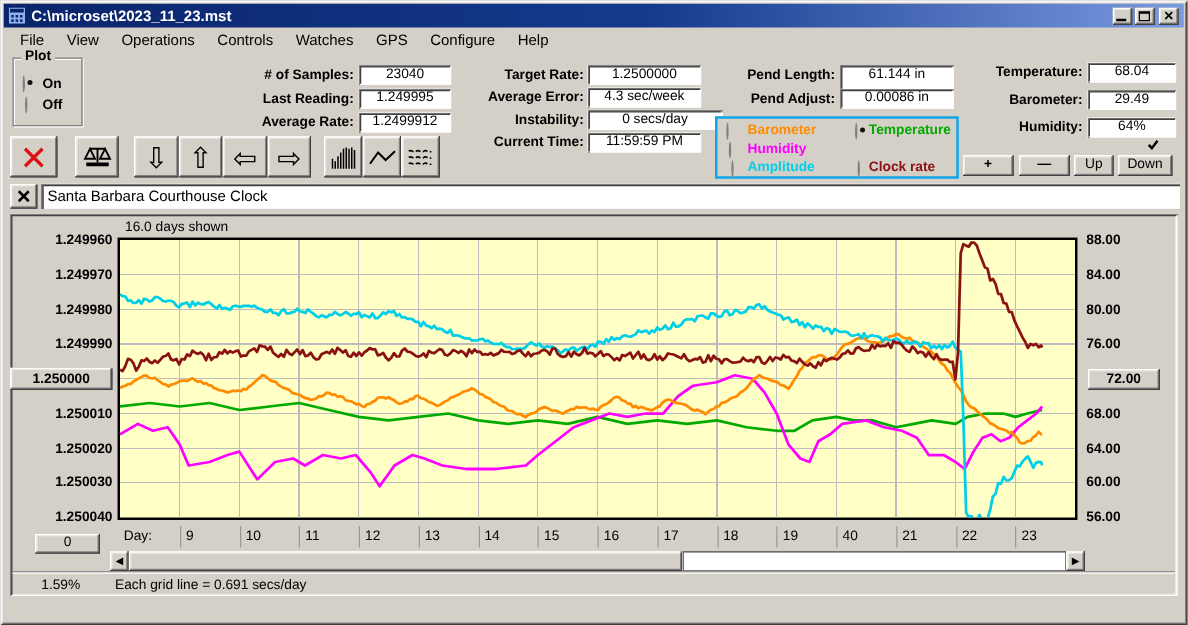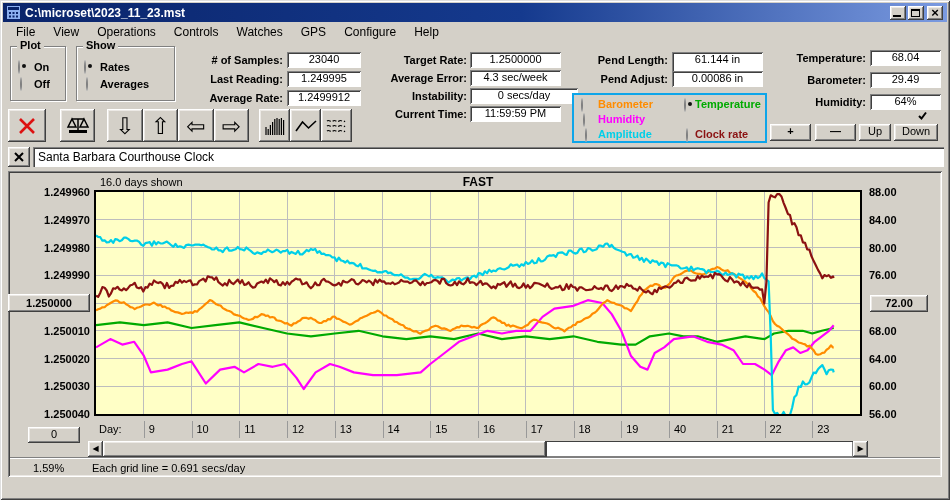--- a/index.html
+++ b/index.html
@@ -92,27 +92,20 @@
   
   <div class="abs groupbox" style="left:10px;top:46px;width:56px;height:55px;">
     <span class="grouptitle">Plot</span>
     <span class="abs radio on" style="left:7px;top:14px;"><span class="dot"></span></span>
     <span class="abs rlabel" style="left:23px;top:14px;">On</span>
     <span class="abs radio" style="left:7px;top:31px;"></span>
     <span class="abs rlabel" style="left:23px;top:31px;">Off</span>
   </div>
 
   
-  <div class="abs groupbox" style="left:76px;top:46px;width:99px;height:55px;">
-    <span class="grouptitle">Show</span>
-    <span class="abs radio on" style="left:7px;top:14px;"><span class="dot"></span></span>
-    <span class="abs rlabel" style="left:23px;top:14px;">Rates</span>
-    <span class="abs radio" style="left:7px;top:31px;"></span>
-    <span class="abs rlabel" style="left:23px;top:31px;">Averages</span>
-  </div>
 
   
   <div class="abs lbl" style="left:183px;top:54px;width:100px;"># of Samples:</div>
   <div class="abs field" style="left:287px;top:52px;width:74px;height:16px;">23040</div>
   <div class="abs lbl" style="left:183px;top:73px;width:100px;">Last Reading:</div>
   <div class="abs field" style="left:287px;top:71px;width:74px;height:16px;">1.249995</div>
   <div class="abs lbl" style="left:183px;top:92px;width:100px;">Average Rate:</div>
   <div class="abs field" style="left:287px;top:90px;width:74px;height:16px;">1.2499912</div>
 
   
@@ -230,21 +223,20 @@
     <svg width="12" height="12" viewBox="0 0 12 12">
         <path d="M2 2 L10 10 M10 2 L2 10" stroke="#000" stroke-width="2" fill="none"></path>
       </svg>
     </div>
   <input class="abs" style="left: 33px; top: 147px; width: 911px; height: 20px; background: rgb(255, 255, 255); border: none; box-shadow: rgb(128, 128, 128) 1px 1px 0px inset, rgb(64, 64, 64) 2px 2px 0px inset; font-family: &quot;Liberation Sans&quot;, sans-serif; font-size: 12px; padding-left: 5px;" value="Santa Barbara Courthouse Clock">
 
   
   <div class="abs" style="left:8px;top:171px;width:934px;height:306px;box-shadow:inset 1px 1px 0 #808080, inset -1px -1px 0 #fff, inset 2px 2px 0 #404040, inset -2px -2px 0 #ece9e5;"></div>
 
   <div class="abs" style="left:100px;top:176px;">16.0 days shown</div>
-  <div class="abs" style="left:96px;top:175px;width:764px;text-align:center;font-weight:bold;font-size:12px;">FAST</div>
 
   <div class="abs plotborder" style="left:94px;top:190px;width:768px;height:226px;"></div>
   <svg id="plot-svg" class="abs" style="left:96px;top:192px;" width="764" height="222">
       <line x1="47.75" y1="0" x2="47.75" y2="222" stroke="#bdbdbd" shape-rendering="crispEdges"></line>
       <line x1="95.5" y1="0" x2="95.5" y2="222" stroke="#bdbdbd" shape-rendering="crispEdges"></line>
       <line x1="143.25" y1="0" x2="143.25" y2="222" stroke="#bdbdbd" shape-rendering="crispEdges"></line>
       <line x1="191" y1="0" x2="191" y2="222" stroke="#bdbdbd" shape-rendering="crispEdges"></line>
       <line x1="238.75" y1="0" x2="238.75" y2="222" stroke="#bdbdbd" shape-rendering="crispEdges"></line>
       <line x1="286.5" y1="0" x2="286.5" y2="222" stroke="#bdbdbd" shape-rendering="crispEdges"></line>
       <line x1="334.25" y1="0" x2="334.25" y2="222" stroke="#bdbdbd" shape-rendering="crispEdges"></line>

